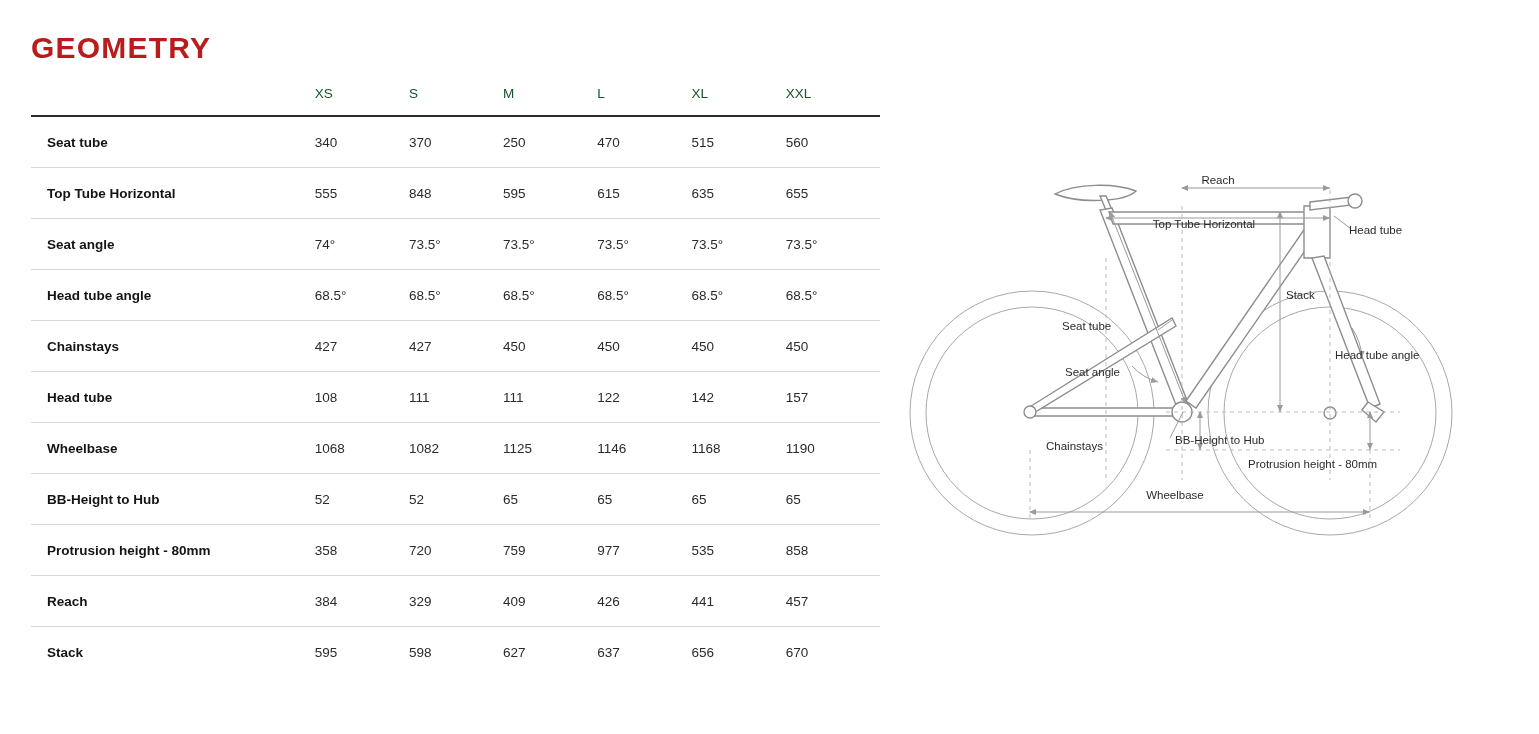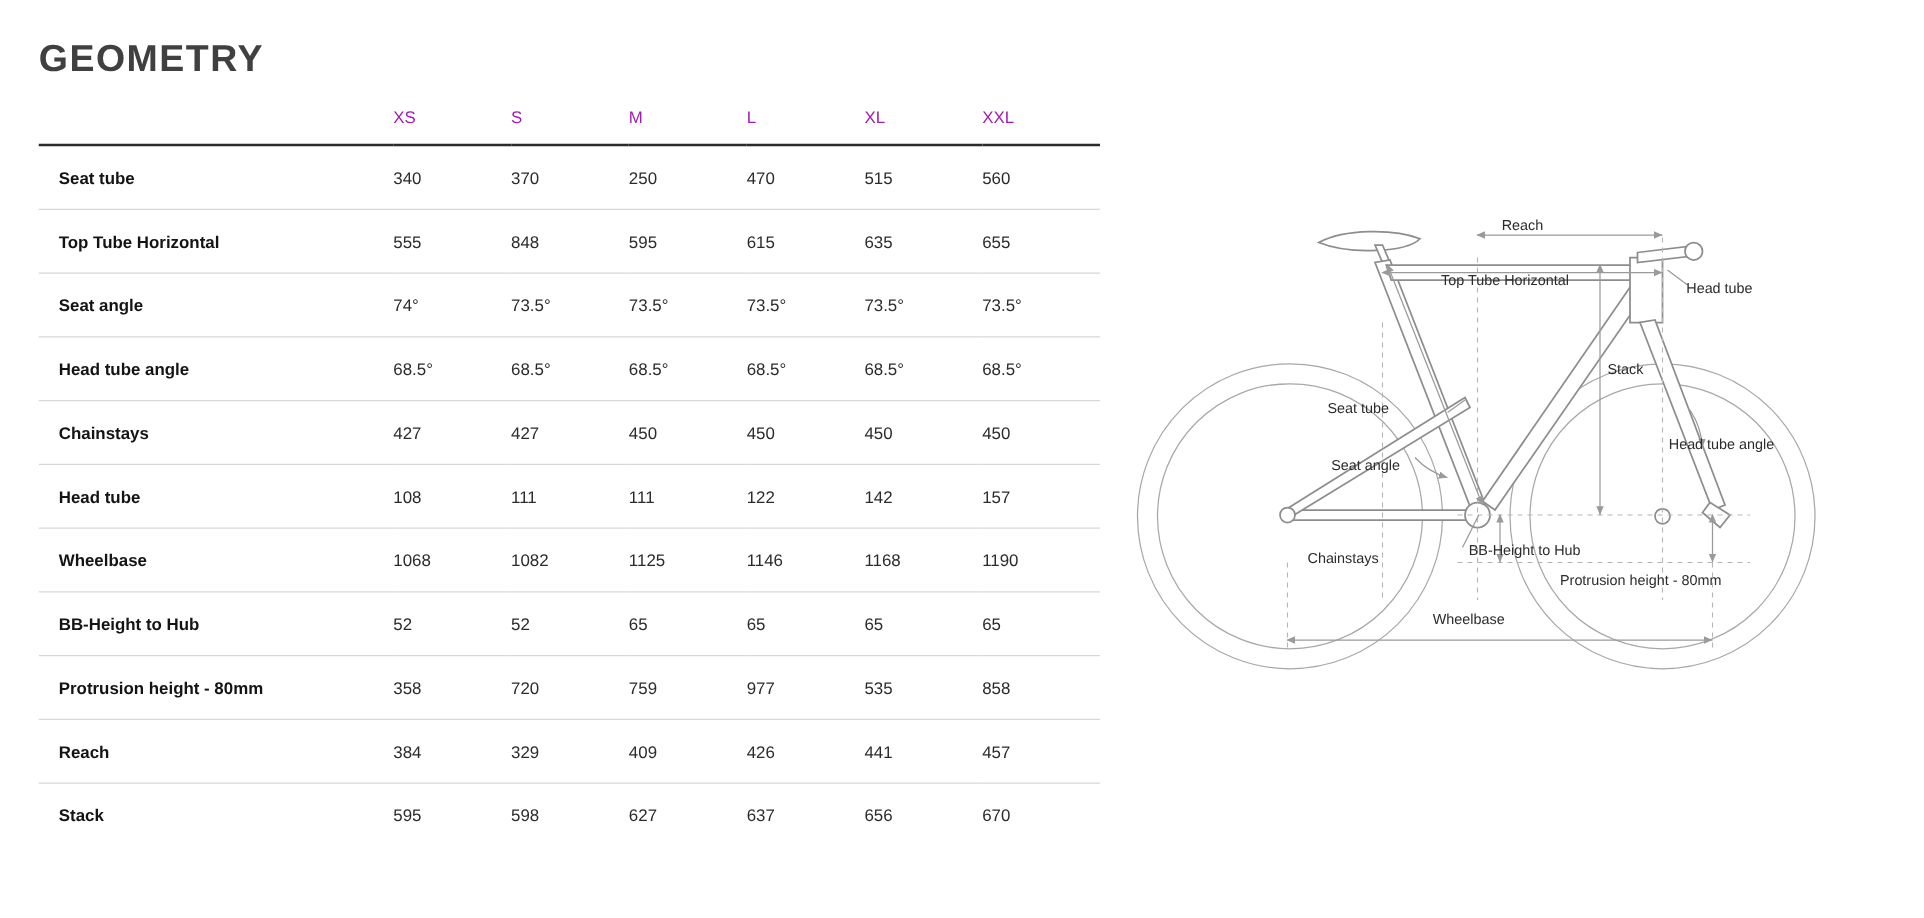--- a/index.html
+++ b/index.html
@@ -22,42 +22,42 @@
     height: 734px;
   }
   
   .page-title {
     position: absolute;
     left: 31px;
     top: 33px;
     font-size: 30px;
     font-weight: bold;
     letter-spacing: 1.2px;
-    color: #404040;
+    color: #b91c1c;
     line-height: 1;
   }
   
   .geo-table-wrap {
     position: absolute;
     left: 31px;
     top: 86px;
     width: 849px;
   }
   table.geo {
     border-collapse: collapse;
     width: 849px;
     table-layout: fixed;
   }
   table.geo col.label { width: 283px; }
   table.geo col.size  { width: 94px; }
   table.geo thead th {
     text-align: left;
     font-size: 13.5px;
     font-weight: normal;
-    color: #a21caf;
+    color: #14532d;
     padding: 0 0 14px 0;
     vertical-align: bottom;
     margin-left: 40px;
   }
   table.geo thead tr {
     border-bottom: 2px solid #2b2b2b;
   }
   table.geo thead th.label-head { padding-left: 0; }
   table.geo tbody td {
     font-size: 13.5px;

